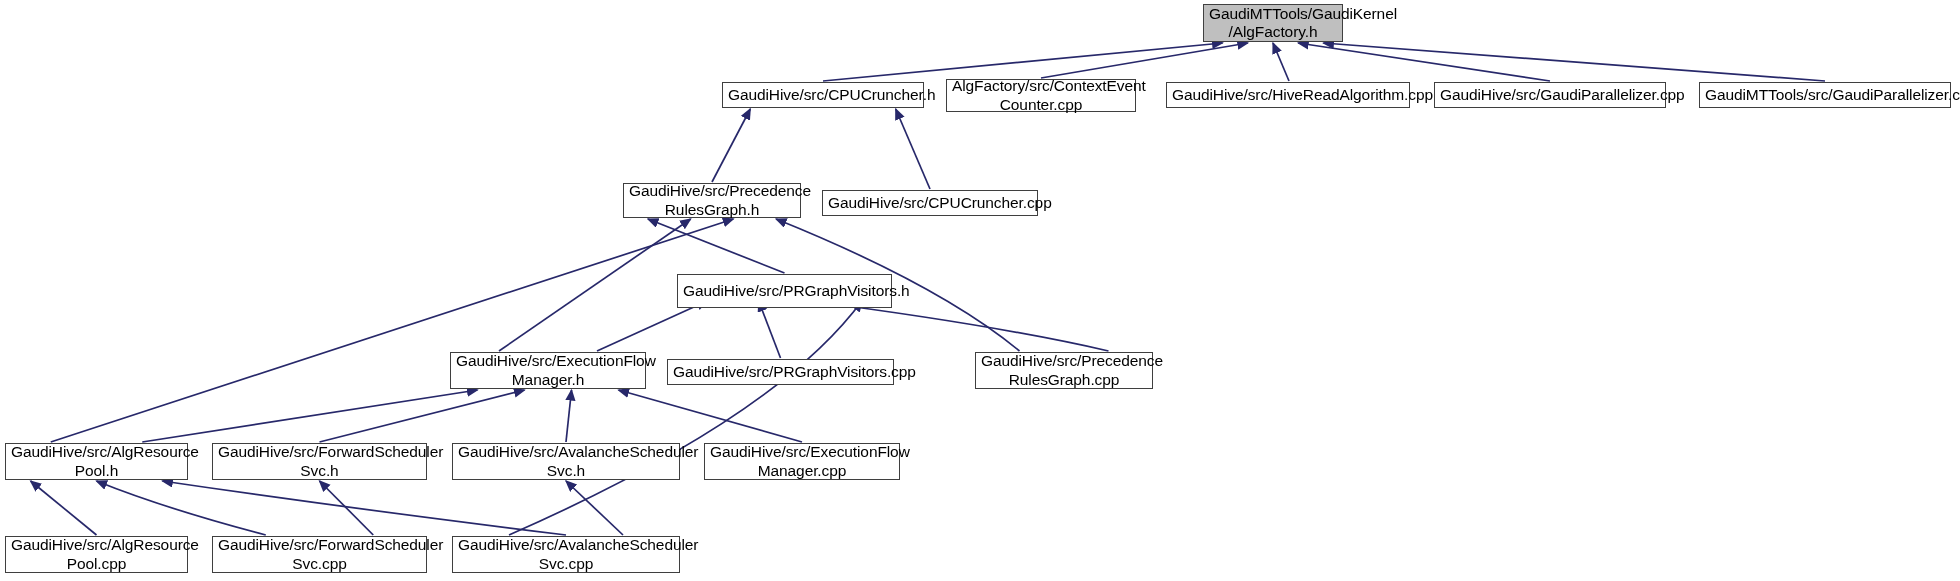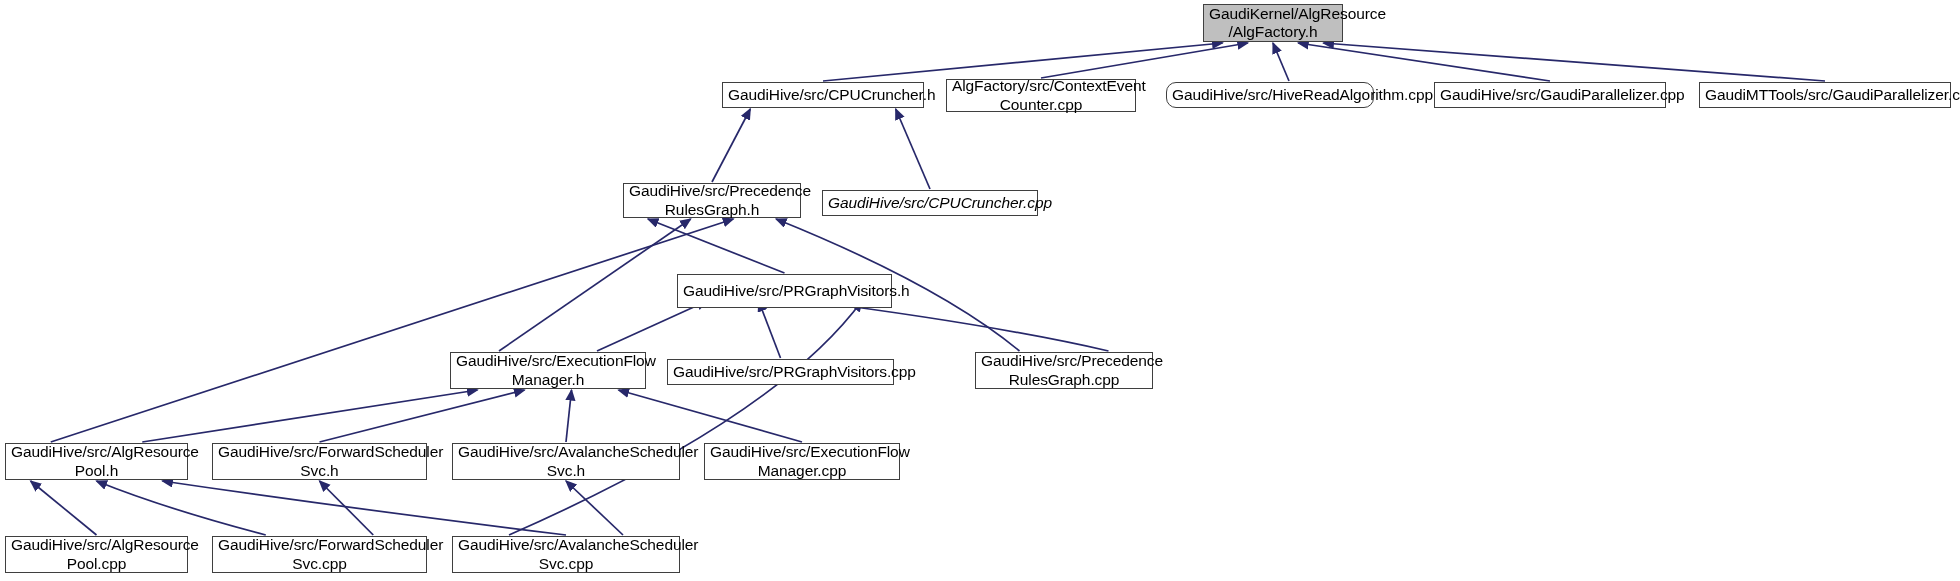--- a/index.html
+++ b/index.html
@@ -81,31 +81,31 @@
       <path d="M319.5,442 L524.48,390" fill="none" stroke="#27286a" stroke-width="1.7" marker-end="url(#arrowhead)"></path>
       <path d="M566,442 L571.52,390" fill="none" stroke="#27286a" stroke-width="1.7" marker-end="url(#arrowhead)"></path>
       <path d="M802,442 L618.56,390" fill="none" stroke="#27286a" stroke-width="1.7" marker-end="url(#arrowhead)"></path>
       <path d="M96.5,535 L30.620000000000005,481" fill="none" stroke="#27286a" stroke-width="1.7" marker-end="url(#arrowhead)"></path>
       <path d="M265.75,535 Q163.125,508 96.5,481" fill="none" stroke="#27286a" stroke-width="1.7" marker-end="url(#arrowhead)"></path>
       <path d="M566,535 Q346.19,508 162.38,481" fill="none" stroke="#27286a" stroke-width="1.7" marker-end="url(#arrowhead)"></path>
       <path d="M373.25,535 L319.5,481" fill="none" stroke="#27286a" stroke-width="1.7" marker-end="url(#arrowhead)"></path>
       <path d="M623,535 L566,481" fill="none" stroke="#27286a" stroke-width="1.7" marker-end="url(#arrowhead)"></path>
     </svg>
   <div id="node-layer">
-      <div class="gnode root" style="left: 1203px; top: 4px; width: 140px; height: 38px;"><span class="nlabel">GaudiKernel/AlgResource
+      <div class="gnode root" style="left: 1203px; top: 4px; width: 140px; height: 38px;"><span class="nlabel">GaudiMTTools/GaudiKernel
 /AlgFactory.h</span></div>
       <div class="gnode" style="left: 722px; top: 82px; width: 202px; height: 26px;"><span class="nlabel">GaudiHive/src/CPUCruncher.h</span></div>
       <div class="gnode" style="left: 946px; top: 79px; width: 190px; height: 33px;"><span class="nlabel">AlgFactory/src/ContextEvent
 Counter.cpp</span></div>
-      <div class="gnode" style="left: 1166px; top: 82px; width: 208px; height: 26px; border-radius: 10px;"><span class="nlabel">GaudiHive/src/HiveReadAlgorithm.cpp</span></div>
+      <div class="gnode" style="left: 1166px; top: 82px; width: 244px; height: 26px;"><span class="nlabel">GaudiHive/src/HiveReadAlgorithm.cpp</span></div>
       <div class="gnode" style="left: 1434px; top: 82px; width: 232px; height: 26px;"><span class="nlabel">GaudiHive/src/GaudiParallelizer.cpp</span></div>
       <div class="gnode" style="left: 1699px; top: 82px; width: 252px; height: 26px;"><span class="nlabel">GaudiMTTools/src/GaudiParallelizer.cpp</span></div>
       <div class="gnode" style="left: 623px; top: 183px; width: 178px; height: 35px;"><span class="nlabel">GaudiHive/src/Precedence
 RulesGraph.h</span></div>
-      <div class="gnode" style="left: 822px; top: 190px; width: 216px; height: 26px; font-style: italic;"><span class="nlabel">GaudiHive/src/CPUCruncher.cpp</span></div>
+      <div class="gnode" style="left: 822px; top: 190px; width: 216px; height: 26px;"><span class="nlabel">GaudiHive/src/CPUCruncher.cpp</span></div>
       <div class="gnode" style="left: 677px; top: 274px; width: 215px; height: 34px;"><span class="nlabel">GaudiHive/src/PRGraphVisitors.h</span></div>
       <div class="gnode" style="left: 450px; top: 352px; width: 196px; height: 37px;"><span class="nlabel">GaudiHive/src/ExecutionFlow
 Manager.h</span></div>
       <div class="gnode" style="left: 667px; top: 359px; width: 227px; height: 26px;"><span class="nlabel">GaudiHive/src/PRGraphVisitors.cpp</span></div>
       <div class="gnode" style="left: 975px; top: 352px; width: 178px; height: 37px;"><span class="nlabel">GaudiHive/src/Precedence
 RulesGraph.cpp</span></div>
       <div class="gnode" style="left: 5px; top: 443px; width: 183px; height: 37px;"><span class="nlabel">GaudiHive/src/AlgResource
 Pool.h</span></div>
       <div class="gnode" style="left: 212px; top: 443px; width: 215px; height: 37px;"><span class="nlabel">GaudiHive/src/ForwardScheduler
 Svc.h</span></div>

